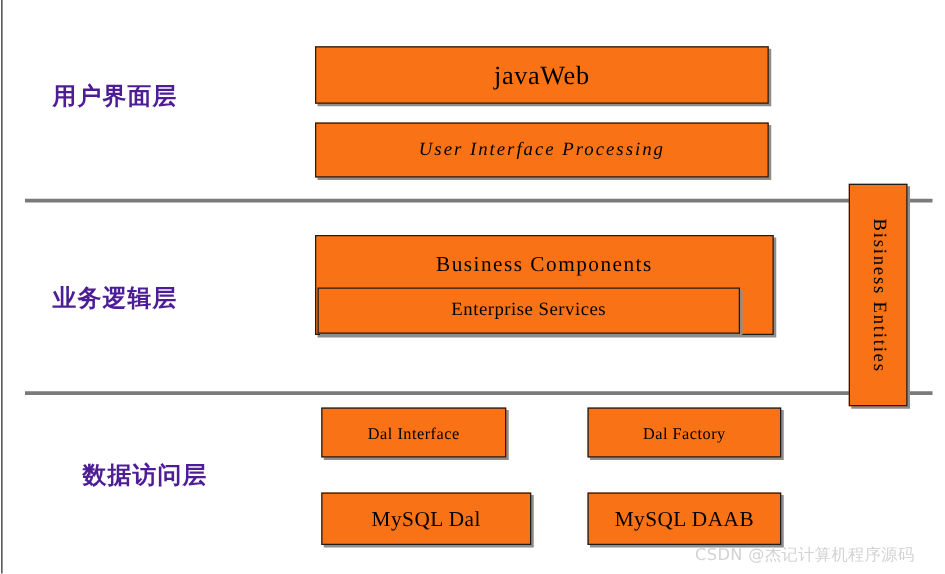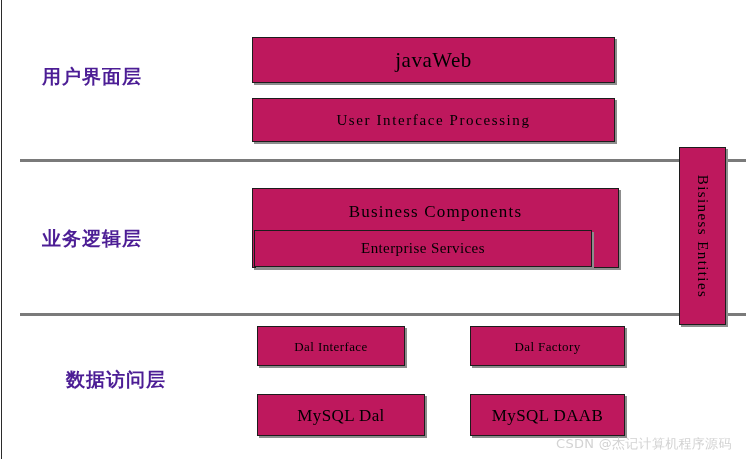--- a/index.html
+++ b/index.html
@@ -40,36 +40,36 @@
     font-family: "DejaVu Sans", "Liberation Sans", sans-serif;
     font-weight: bold;
     font-size: 19px;
     letter-spacing: 1px;
     color: #4c1d95;
     white-space: nowrap;
   }
   
   .box {
     position: absolute;
-    background: #be185d;
+    background: #f97316;
     border: 1px solid #1c1c1c;
     box-sizing: border-box;
     box-shadow: 2px 2px 0 0 #8d8d8d;
     display: flex;
     align-items: center;
     justify-content: center;
     text-align: center;
   }
   .box-label {
     display: block;
     white-space: nowrap;
     line-height: 1;
   }
   .t-javaweb     { font-size: 21px; letter-spacing: 0.5px; }
-  .t-uiproc      { font-size: 15px; letter-spacing: 1.6px; }
+  .t-uiproc      { font-size: 15px; letter-spacing: 1.6px; font-style: italic; }
   .t-bizcomp     { font-size: 17px; letter-spacing: 1.2px; }
   .t-entsvc      { font-size: 15px; letter-spacing: 0.4px; }
   .t-dal         { font-size: 13px; letter-spacing: 0.4px; }
   .t-dalbig      { font-size: 17px; letter-spacing: 0.4px; }
 
   
   .box.align-top {
     align-items: flex-start;
     padding-top: 14px;
   }

